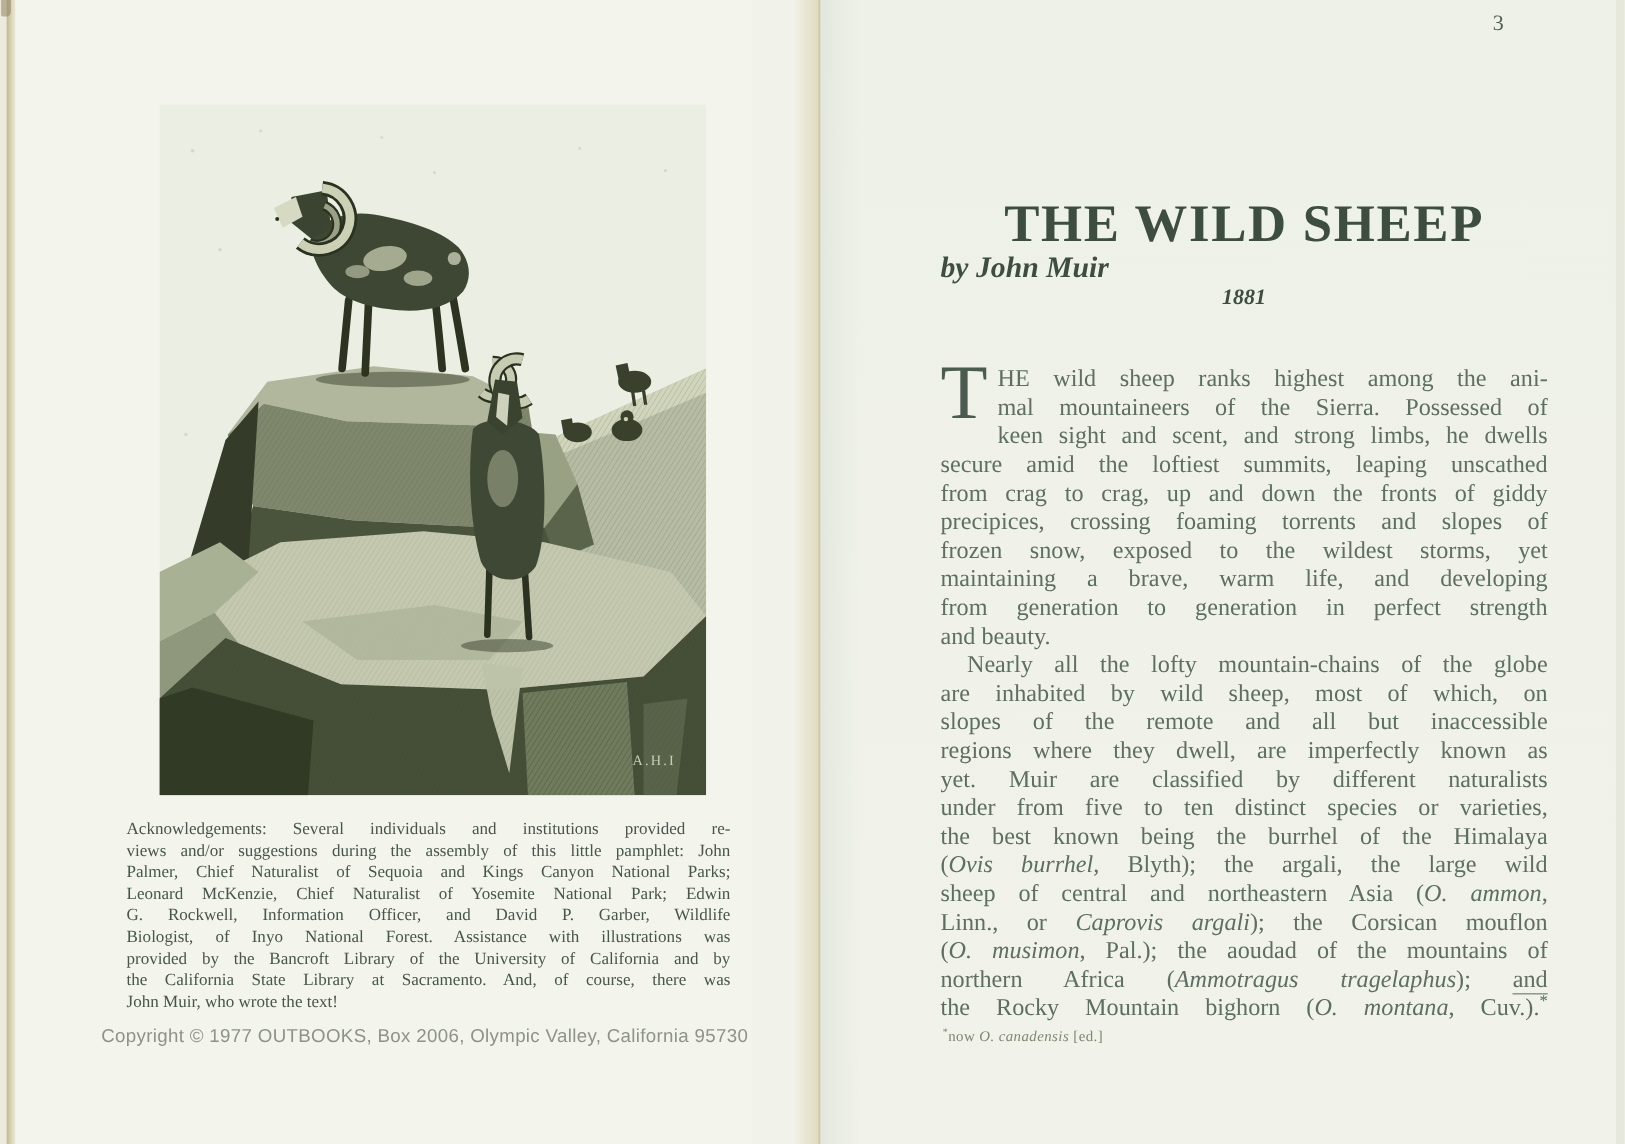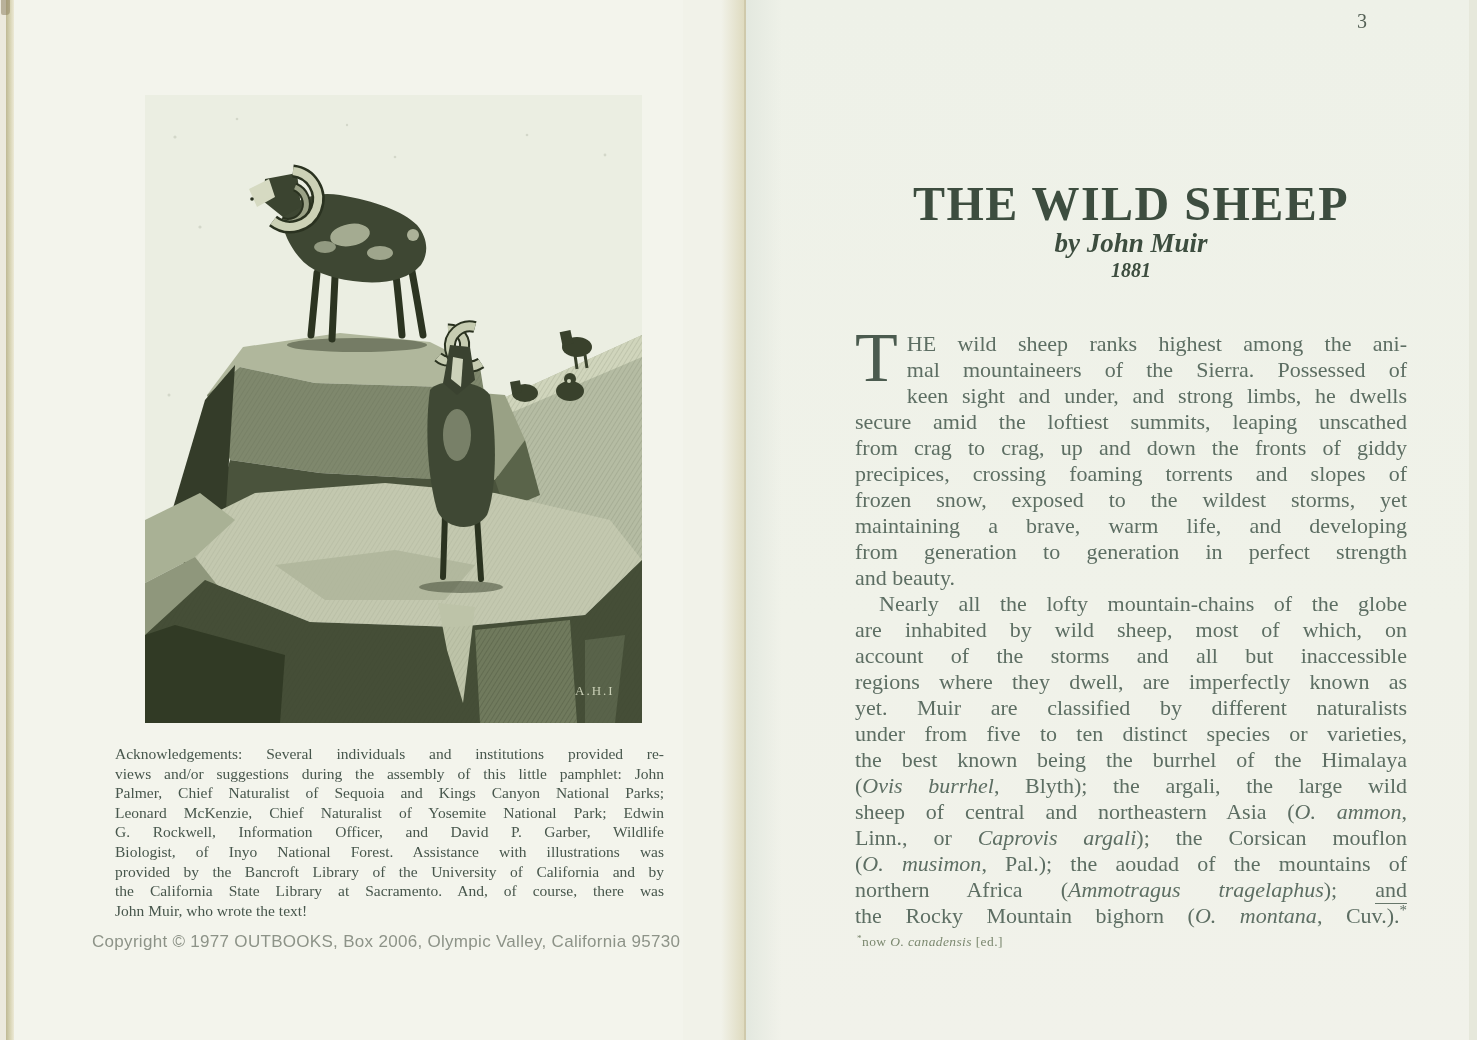--- a/index.html
+++ b/index.html
@@ -32,21 +32,21 @@
   .aline{text-align:justify;text-align-last:justify;}
   .aline.nojust{text-align-last:auto;}
   .copyright{position:absolute;left:92px;top:932px;width:600px;
     font-family:"Liberation Sans","DejaVu Sans",sans-serif;
     font-size:17px;color:#8d9388;letter-spacing:.3px;}
 
   
   .page-number{position:absolute;left:612px;top:10px;font-size:20px;color:#556156;}
   .title{position:absolute;left:110px;top:176px;width:552px;margin:0;
     text-align:center;font-size:48px;font-weight:bold;letter-spacing:1.5px;color:#3d4d3f;}
-  .byline{position:absolute;left:110px;top:228px;width:552px;text-align:center;
+  .byline{position:absolute;left:110px;top:228px;width:552px;text-align:left;
     font-size:27px;font-style:italic;font-weight:bold;color:#3d4d3f;}
   .year{position:absolute;left:110px;top:259px;width:552px;text-align:center;
     font-size:20px;font-style:italic;font-weight:bold;color:#3d4d3f;}
   .body-text{position:absolute;left:110px;top:331px;width:552px;
     font-size:22px;line-height:26px;color:#5d6e63;}
   .bline{text-align:justify;text-align-last:justify;}
   .bline.nojust{text-align-last:auto;}
   .bline.ind{text-indent:24px;}
   .it{font-style:italic;}
   .penline{border-bottom:1.5px solid #67776b;padding-bottom:1px;}
@@ -188,33 +188,33 @@
   <div class="page page-right">
     <div class="page-number">3</div>
     <h1 class="title">THE WILD SHEEP</h1>
     <div class="byline">by John Muir</div>
     <div class="year">1881</div>
     <div class="body-text" id="body-text">
         <div>
           <span class="dropcap">T</span>
           <div class="bline"><span>HE wild sheep ranks highest among the ani-</span></div>
           <div class="bline"><span>mal mountaineers of the Sierra. Possessed of</span></div>
-          <div class="bline"><span>keen sight and under, and strong limbs, he dwells</span></div>
+          <div class="bline"><span>keen sight and scent, and strong limbs, he dwells</span></div>
           <div class="bline"><span>secure amid the loftiest summits, leaping unscathed</span></div>
           <div class="bline"><span>from crag to crag, up and down the fronts of giddy</span></div>
           <div class="bline"><span>precipices, crossing foaming torrents and slopes of</span></div>
           <div class="bline"><span>frozen snow, exposed to the wildest storms, yet</span></div>
           <div class="bline"><span>maintaining a brave, warm life, and developing</span></div>
           <div class="bline"><span>from generation to generation in perfect strength</span></div>
           <div class="bline nojust"><span>and beauty.</span></div>
         </div>
         <div>
           <div class="bline ind"><span>Nearly all the lofty mountain-chains of the globe</span></div>
           <div class="bline"><span>are inhabited by wild sheep, most of which, on</span></div>
-          <div class="bline"><span>account of the storms and all but inaccessible</span></div>
+          <div class="bline"><span>slopes of the remote and all but inaccessible</span></div>
           <div class="bline"><span>regions where they dwell, are imperfectly known as</span></div>
           <div class="bline"><span>yet. Muir are classified by different naturalists</span></div>
           <div class="bline"><span>under from five to ten distinct species or varieties,</span></div>
           <div class="bline"><span>the best known being the burrhel of the Himalaya</span></div>
           <div class="bline"><span>(</span><span class="it">Ovis burrhel</span><span>, Blyth); the argali, the large wild</span></div>
           <div class="bline"><span>sheep of central and northeastern Asia (</span><span class="it">O. ammon</span><span>,</span></div>
           <div class="bline"><span>Linn., or </span><span class="it">Caprovis argali</span><span>); the Corsican mouflon</span></div>
           <div class="bline"><span>(</span><span class="it">O. musimon</span><span>, Pal.); the aoudad of the mountains of</span></div>
           <div class="bline"><span>northern Africa (</span><span class="it">Ammotragus tragelaphus</span><span>); </span><span class="penline">and</span></div>
           <div class="bline"><span>the Rocky Mountain bighorn (</span><span class="it">O. montana</span><span>, Cuv.).</span><sup>*</sup></div>

